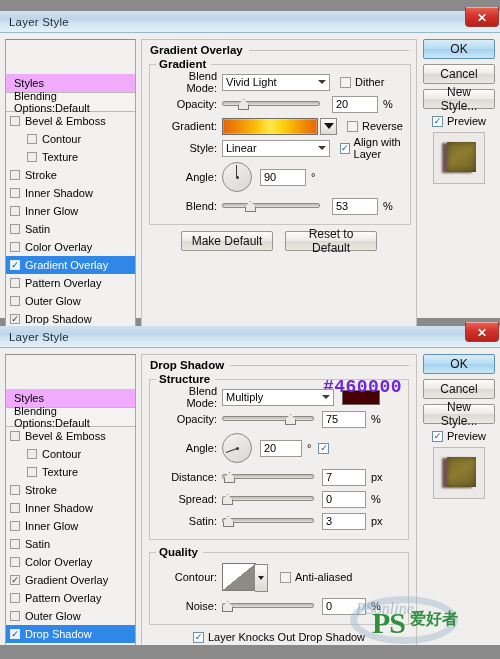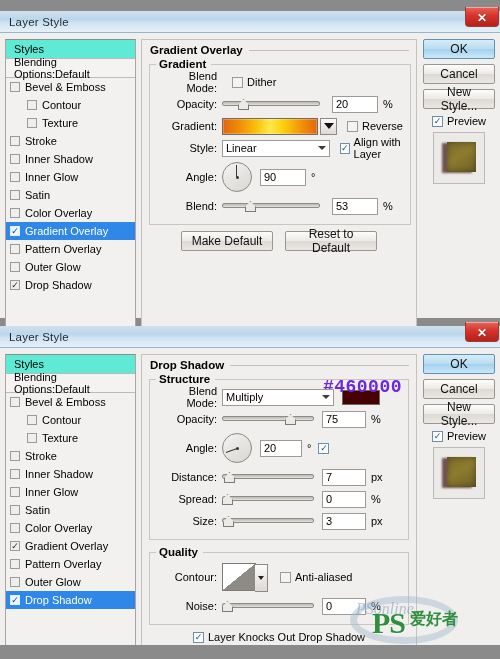--- a/index.html
+++ b/index.html
@@ -44,21 +44,21 @@
   
   .styles-col { width: 131px; flex: none; }
   .styles-list {
     background: #f2f1f0;
     border: 1px solid #a9a6a1;
     border-top-color: #8f8c88;
     height: 100%;
   }
   .sl-head {
     height: 19px; display: flex; align-items: center; padding-left: 8px;
-    border-bottom: 1px solid #bdbab5; background: #5eead4; font-size: 11px;
+    border-bottom: 1px solid #bdbab5; background: #f0abfc; font-size: 11px; margin-top: 34px;
   }
   .sl-sub {
     height: 19px; display: flex; align-items: center; padding-left: 8px;
     border-bottom: 1px solid #bdbab5; background: #f4f3f2; font-size: 11px;
   }
   .sl-item {
     height: 18px; display: flex; align-items: center; padding-left: 4px; font-size: 11px;
   }
   .sl-item.indent { padding-left: 21px; }
   .sl-item.sel { background: #2f87e8; color: #fff; }
@@ -334,20 +334,24 @@
         <div class="panel" style="height:289px">
           <div class="sec-title rule">
             <span>Gradient Overlay</span>
           </div>
 
           <fieldset class="grp">
             <legend>Gradient</legend>
 
             <div class="row">
               <span class="lab w-lab">Blend Mode:</span>
+              <span class="selwrap">
+                <span class="fakesel" style="width:108px;display:inline-flex;align-items:center">Vivid Light</span>
+                <span class="arw"></span>
+              </span>
               <span class="ckrow" style="margin-left:10px">
                 <span class="cb off">✓</span>
                 <span>Dither</span>
               </span>
             </div>
 
             <div class="row">
               <span class="lab w-lab">Opacity:</span>
               <span class="slider" style="width:98px">
                 <span class="track"></span>
@@ -552,21 +556,21 @@
               <span class="lab w-lab">Spread:</span>
               <span class="slider" style="width:92px">
                 <span class="track"></span>
                 <span class="thumb" style="left:0px"></span>
               </span>
               <input class="num" style="margin-left: 8px; width: 44px;" value="0">
               <span class="unit">%</span>
             </div>
 
             <div class="row">
-              <span class="lab w-lab">Size:</span>
+              <span class="lab w-lab">Satin:</span>
               <span class="slider" style="width:92px">
                 <span class="track"></span>
                 <span class="thumb" style="left:1px"></span>
               </span>
               <input class="num" style="margin-left: 8px; width: 44px;" value="3">
               <span class="unit">px</span>
             </div>
           </fieldset>
 
           <fieldset class="grp">

